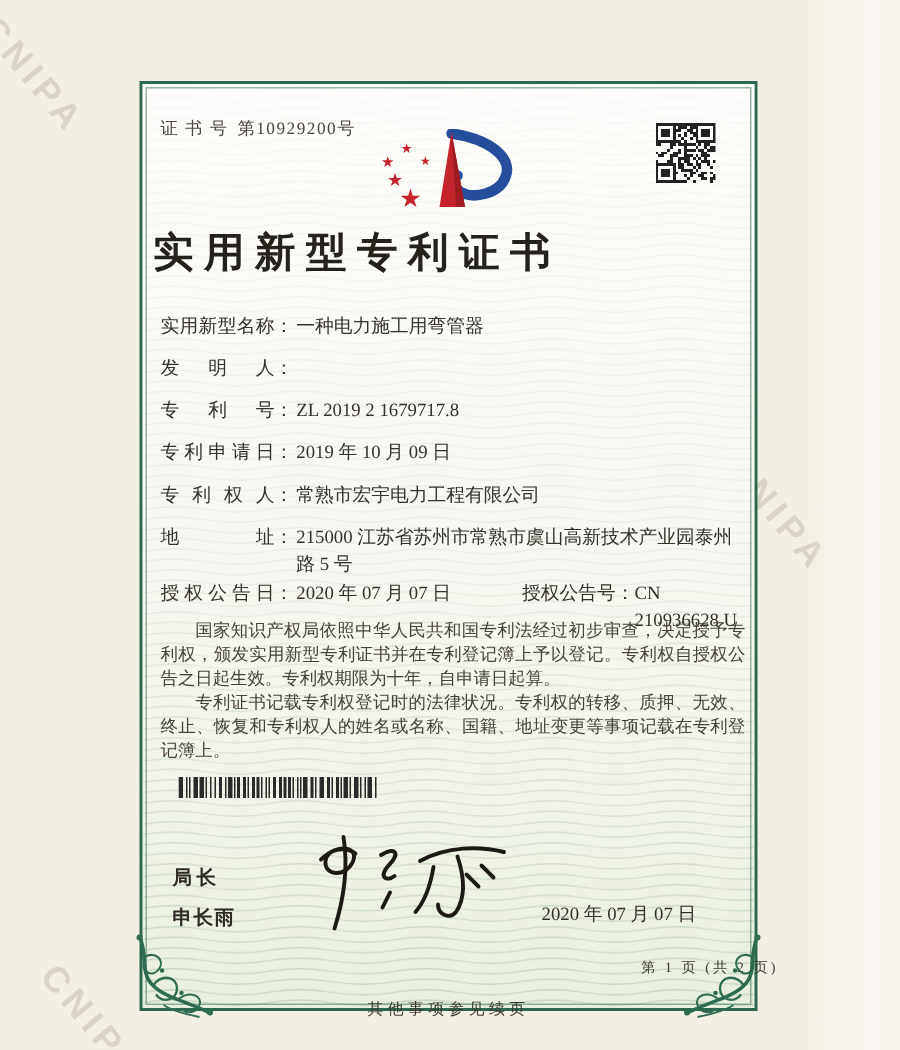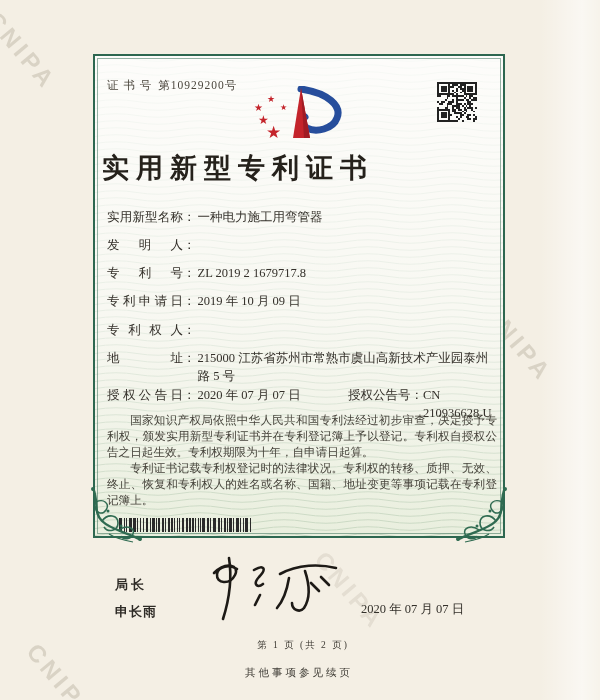--- a/index.html
+++ b/index.html
@@ -16,21 +16,21 @@
   .wm{
     position:absolute;
     font-family:"Liberation Sans","DejaVu Sans",sans-serif;
     font-weight:700;font-size:24px;letter-spacing:4px;
     color:rgba(156,146,126,0.30);
     transform:rotate(50deg);transform-origin:left top;
     white-space:nowrap;pointer-events:none;
   }
   .wm.light{color:rgba(156,146,126,0.18);}
   .frame{
-    position:absolute;left:93px;top:54px;width:412px;height:484px;
+    position:absolute;left:93px;top:54px;width:412px;height:620px;
     box-sizing:border-box;border:2px solid #2d6750;
     background:linear-gradient(180deg,#f2efe2 0%,#efefe1 55%,#e9efde 100%);
   }
   .frame-inner-line{
     position:absolute;inset:2px;border:1px solid rgba(45,103,80,0.5);
     pointer-events:none;
   }
   .guilloche{position:absolute;inset:0;width:100%;height:100%;}
   .cert-no{
     position:absolute;left:12px;top:22px;
@@ -58,21 +58,21 @@
   }
   .paras p{margin:0;text-indent:2em;text-align:justify;}
   .barcode{position:absolute;left:24px;top:462px;width:134px;height:14px;}
   .sig-label{position:absolute;left:20px;top:520px;font-size:13px;letter-spacing:3px;color:#2e2b26;font-weight:600;
     font-family:"Liberation Sans","DejaVu Sans",sans-serif;}
   .sig-name{position:absolute;left:20px;top:547px;font-size:13px;letter-spacing:1px;color:#2e2b26;font-weight:600;
     font-family:"Liberation Sans","DejaVu Sans",sans-serif;}
   .sig-script{position:absolute;left:95px;top:497px;width:150px;height:72px;}
   .sig-date{position:absolute;left:266px;top:545px;font-size:12.5px;color:#33302a;}
   .page-indicator{
-    position:absolute;left:4px;top:583px;width:100%;text-align:center;
+    position:absolute;left:16px;top:583px;width:100%;text-align:right;
     font-size:9.5px;letter-spacing:2px;color:#3d3a33;
   }
   .footer-note{
     position:absolute;left:93px;top:666px;width:412px;text-align:center;
     font-size:10.5px;letter-spacing:3px;color:#3d3a33;
   }
   .corner{position:absolute;width:72px;height:72px;pointer-events:none;}
   .corner.bl{left:-8px;bottom:-10px;}
   .corner.br{right:-8px;bottom:-10px;transform:scaleX(-1);}
 </style>
@@ -281,20 +281,21 @@
       <span class="val">ZL 2019 2 1679717.8</span>
   </div>
   <div class="row" style="top:236px;align-items:flex-end;">
     <span class="lbl">专利申请日</span>
       <span class="colon">：</span>
       <span class="val">2019 年 10 月 09 日</span>
   </div>
   <div class="row" style="top:265px;">
     <span class="lbl">专利权人</span>
       <span class="colon">：</span>
+      <span class="val">常熟市宏宇电力工程有限公司</span>
   </div>
   <div class="row" style="top:293px;">
     <span class="lbl">地址</span>
       <span class="colon">：</span>
       <span class="val">215000 江苏省苏州市常熟市虞山高新技术产业园泰州路 5 号</span>
   </div>
   <div class="row" style="top:330px;">
     <span class="lbl">授权公告日</span>
       <span class="colon">：</span>
     <span class="val" style="width:110px;">2020 年 07 月 07 日</span>

